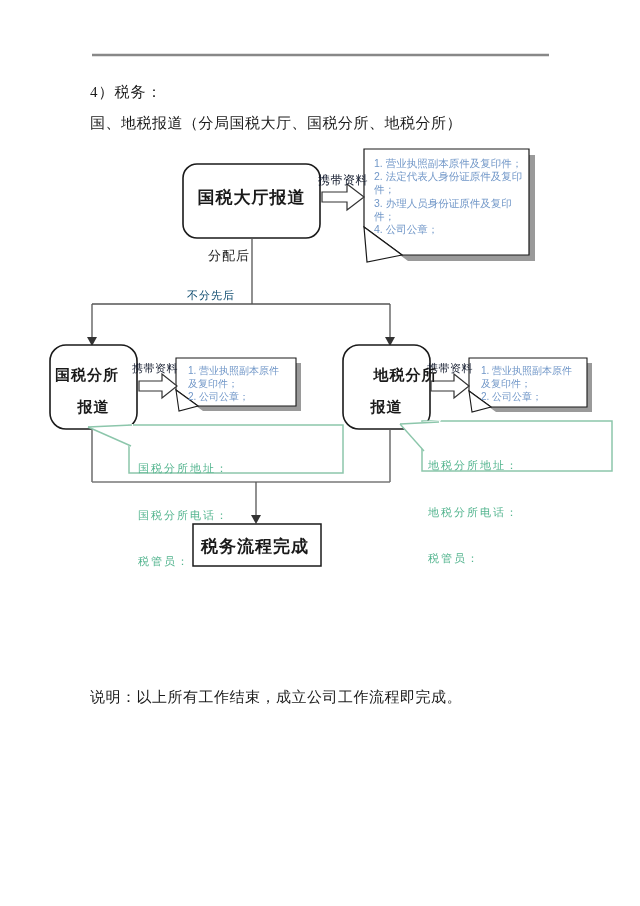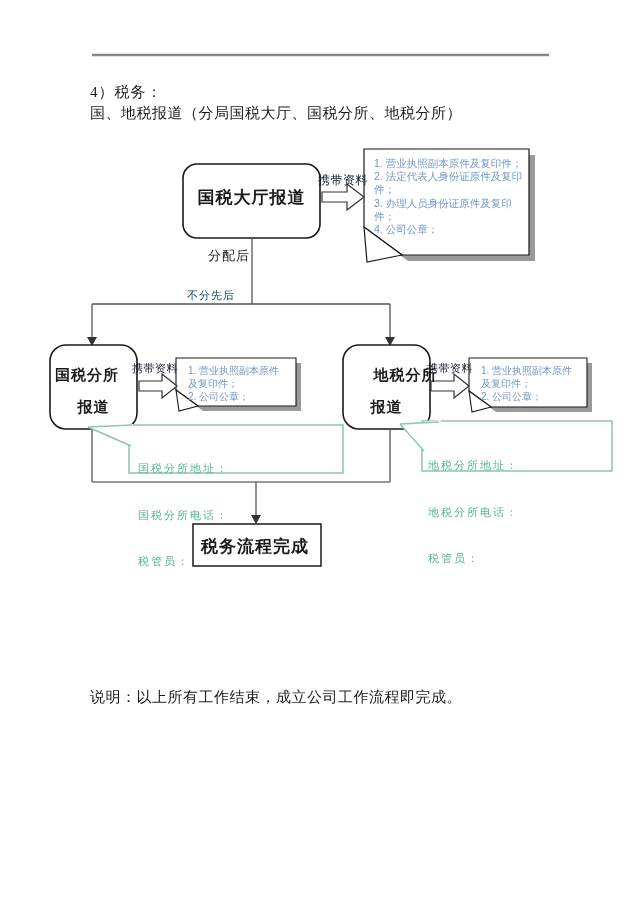--- a/index.html
+++ b/index.html
@@ -3,21 +3,21 @@
 <meta charset="utf-8">
 <style>
   html,body{margin:0;padding:0;background:#ffffff;}
   .page{
     position:relative;width:640px;height:906px;background:#ffffff;overflow:hidden;
     font-family:"Liberation Serif","DejaVu Serif",serif;color:#1a1a1a;
   }
   .layer{position:absolute;left:0;top:0;z-index:1;}
   .t{position:absolute;z-index:2;white-space:pre;font-family:Liberation Serif, serif;}
   .h1{left:90px;top:83px;font-size:15px;letter-spacing:1px;}
-  .h2{left:90px;top:104px;font-size:15px;letter-spacing:0.5px;}
+  .h2{left:90px;top:114px;font-size:15px;letter-spacing:0.5px;}
   .footer{left:90px;top:688px;font-size:15px;letter-spacing:0.5px;}
   .boxlabel{font-family:"Liberation Sans","DejaVu Sans",sans-serif;font-weight:bold;text-align:center;}
   .boxA{left:183px;top:186px;width:137px;font-size:17px;letter-spacing:1px;}
   .boxB1{left:50px;top:366px;width:74px;font-size:15px;letter-spacing:1px;}
   .boxB2{left:50px;top:398px;width:87px;font-size:15px;letter-spacing:1px;}
   .boxC1{left:343px;top:366px;width:87px;font-size:15px;letter-spacing:1px;padding-left:19px;}
   .boxC2{left:343px;top:398px;width:87px;font-size:15px;letter-spacing:1px;}
   .boxD{left:193px;top:535px;width:124px;font-size:17px;letter-spacing:1px;font-family:Liberation Serif, serif;}
   .carry{color:#0f172a;font-size:11px;font-family:"Liberation Sans","DejaVu Sans",sans-serif;letter-spacing:0.5px;}
   .carryA{left:318px;top:172px;font-size:12px;}

